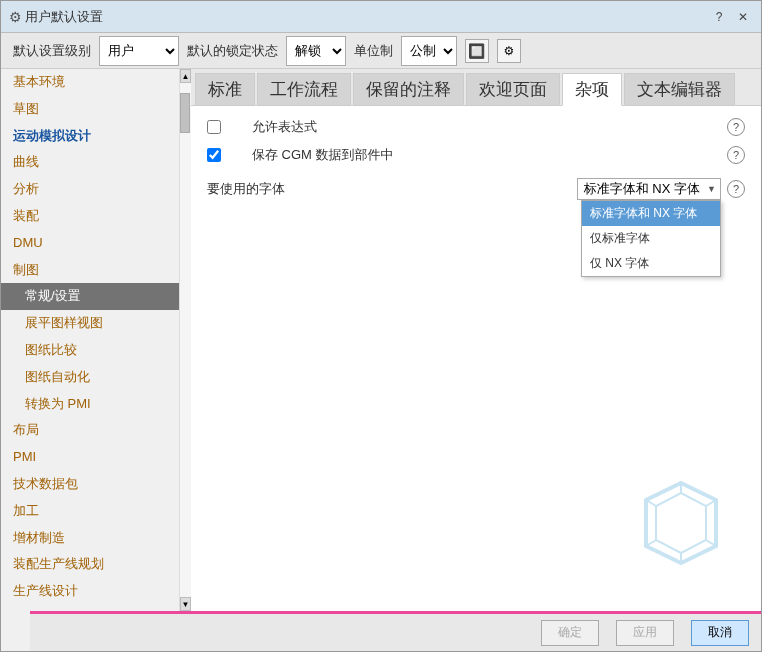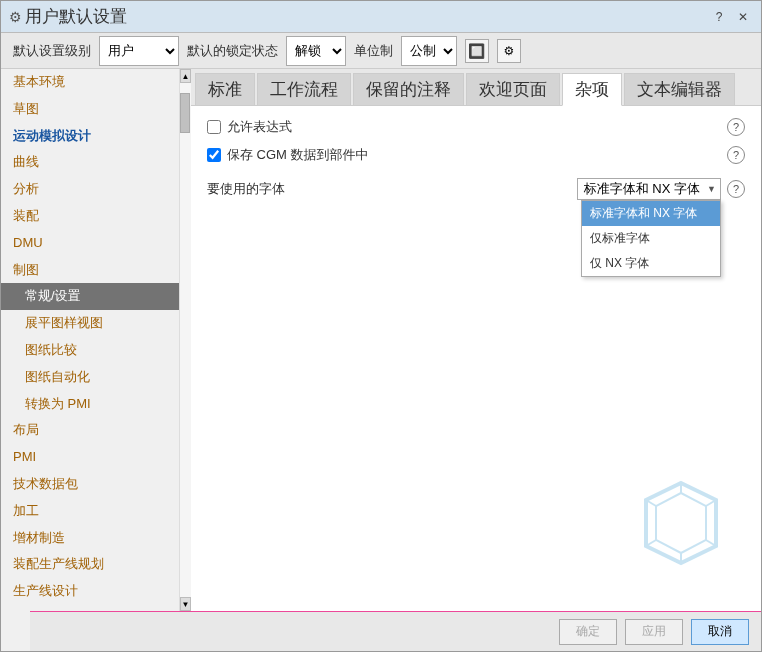--- a/index.html
+++ b/index.html
@@ -3,21 +3,21 @@
   <meta charset="utf-8">
   <style>
     * { box-sizing: border-box; margin: 0; padding: 0; font-family: "Microsoft YaHei", "SimHei", sans-serif; font-size: 13px; }
     body { width: 762px; height: 652px; background: #f0f0f0; overflow: hidden; }
     
     .window { width: 762px; height: 652px; background: #f0f0f0; border: 1px solid #999; display: flex; flex-direction: column; }
     
     
     .titlebar { background: #d6e4f0; height: 32px; display: flex; align-items: center; padding: 0 8px; border-bottom: 1px solid #bbb; flex-shrink: 0; }
     .titlebar-gear { display: inline-block; width: 16px; height: 16px; color: #555; font-size: 14px; }
-    .titlebar-title { flex: 1; font-size: 17px; color: #333; }
+    .titlebar-title { flex: 1; font-size: 13px; color: #333; }
     .titlebar-btns { display: flex; gap: 4px; }
     .titlebar-btn { width: 20px; height: 20px; display: flex; align-items: center; justify-content: center; cursor: pointer; color: #444; font-size: 12px; }
     
     
     .toolbar { height: 36px; background: #e8e8e8; display: flex; align-items: center; padding: 0 12px; gap: 8px; border-bottom: 1px solid #ccc; flex-shrink: 0; }
     .toolbar-label { color: #333; white-space: nowrap; }
     .toolbar-select { height: 30px; border: 1px solid #aaa; background: white; padding: 0 4px; min-width: 80px; }
     .toolbar-btn { height: 24px; width: 24px; border: 1px solid #aaa; background: #f5f5f5; cursor: pointer; display: flex; align-items: center; justify-content: center; font-size: 12px; }
     
     
@@ -35,38 +35,38 @@
     .tabs { display: flex; background: #e8e8e8; border-bottom: 1px solid #ccc; flex-shrink: 0; padding-top: 4px; padding-left: 4px; }
     .tab { padding: 4px 12px; border: 1px solid #ccc; border-bottom: none; background: #d4d4d4; cursor: pointer; margin-right: 2px; color: #333; font-size: 17px; }
     .tab.active { background: white; border-bottom: 1px solid white; margin-bottom: -1px; z-index: 1; }
     
     
     .tab-content { flex: 1; background: white; padding: 12px 16px; overflow: auto; position: relative; }
     
     .form-row { display: flex; align-items: center; margin-bottom: 10px; gap: 8px; }
     .checkbox-row { display: flex; align-items: center; gap: 6px; }
     .checkbox-row input[type="checkbox"] { width: 14px; height: 14px; cursor: pointer; }
-    .form-label { color: #333; }
+    .form-label { color: #333; margin-left: 25px; }
     .help-icon { width: 18px; height: 18px; border-radius: 50%; border: 1px solid #888; color: #555; display: flex; align-items: center; justify-content: center; font-size: 11px; margin-left: auto; cursor: pointer; }
     
     .font-row { display: flex; align-items: center; margin-top: 14px; position: relative; }
     .font-label { color: #333; min-width: 80px; }
     .font-dropdown-wrapper { margin-left: auto; position: relative; display: flex; align-items: center; gap: 6px; }
     .font-select-btn { height: 22px; border: 1px solid #aaa; background: white; padding: 0 20px 0 6px; min-width: 140px; display: flex; align-items: center; cursor: pointer; position: relative; font-size: 12px; }
     .font-select-btn::after { content: "▼"; position: absolute; right: 4px; font-size: 9px; color: #555; }
     
     .dropdown-menu { position: absolute; top: 24px; right: 18px; min-width: 140px; background: white; border: 1px solid #aaa; z-index: 10; box-shadow: 2px 2px 4px rgba(0,0,0,0.2); }
     .dropdown-item { padding: 4px 8px; cursor: pointer; font-size: 12px; color: #333; }
     .dropdown-item.active { background: #5b9bd5; color: white; }
     
     
     .watermark { position: absolute; bottom: 40px; right: 40px; opacity: 0.3; }
     
     
-    .footer { height: 40px; background: #e8e8e8; border-top: 1px solid #ec4899; display: flex; align-items: center; justify-content: flex-end; padding: 0 12px; gap: 8px; flex-shrink: 0; margin-left: 29px; }
+    .footer { height: 40px; background: #e8e8e8; border-top: 3px solid #ec4899; display: flex; align-items: center; justify-content: flex-end; padding: 0 12px; gap: 17px; flex-shrink: 0; margin-left: 29px; }
     .footer-btn { height: 26px; min-width: 58px; border: 1px solid #aaa; background: #f0f0f0; cursor: pointer; font-size: 12px; padding: 0 10px; }
     .footer-btn.primary { background: #d0e8ff; border-color: #5b9bd5; }
     .footer-btn:disabled { color: #aaa; cursor: default; }
     
     .sidebar-wrapper { display: flex; flex: 0 0 190px; overflow: hidden; }
     .sidebar-scroll-area { flex: 1; overflow-y: hidden; }
     .sidebar-scrollbar { width: 12px; background: #f0f0f0; border-left: 1px solid #ddd; display: flex; flex-direction: column; }
     .sb-up, .sb-down { height: 14px; background: #ddd; border: 1px solid #bbb; display: flex; align-items: center; justify-content: center; font-size: 8px; cursor: pointer; flex-shrink: 0; }
     .sb-track { flex: 1; background: #f5f5f5; position: relative; }
     .sb-thumb { width: 10px; height: 40px; background: #c0c0c0; border: 1px solid #aaa; position: absolute; top: 10px; left: 0; }

